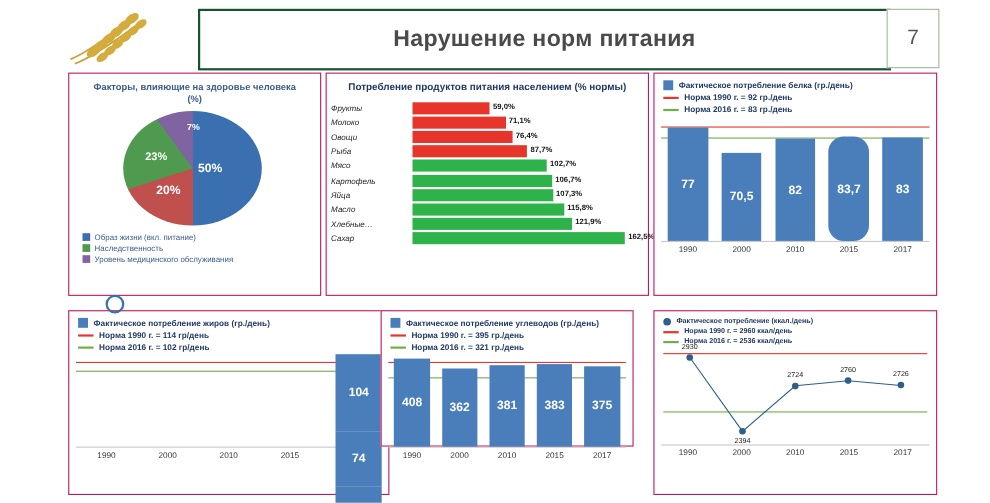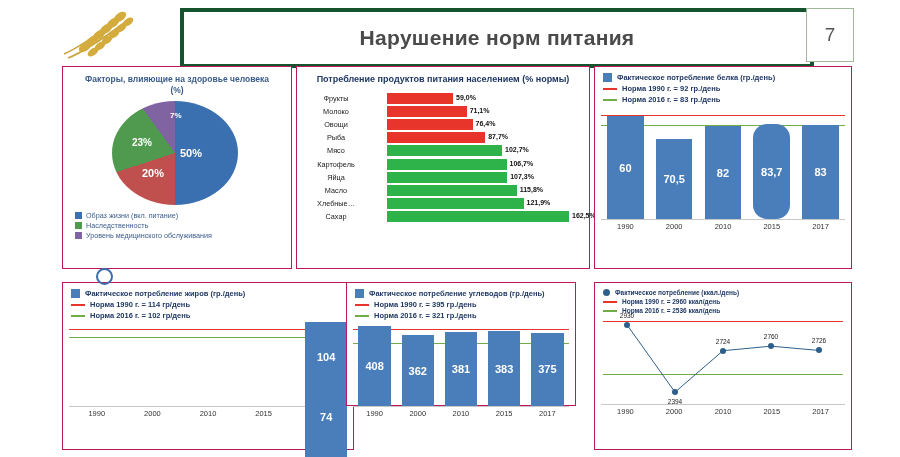--- a/index.html
+++ b/index.html
@@ -11,21 +11,21 @@
     overflow:hidden;
   }
   .slide{position:relative;width:900px;height:457px;}
 
   
   .wheat{
     position:absolute;left:58px;top:8px;width:86px;height:52px;
   }
   .title-box{
     position:absolute;left:180px;top:8px;width:626px;height:52px;
-    border:4px solid #14532d;background:#ffffff;
+    border:2px solid #14532d;background:#ffffff;
     display:flex;align-items:center;justify-content:center;
   }
   .title-text{
     font-size:21px;color:#4a4a4a;font-weight:bold;letter-spacing:.3px;
   }
   .num-box{
     position:absolute;left:806px;top:8px;width:46px;height:52px;
     border:1px solid #9fb89a;background:#ffffff;
     display:flex;align-items:center;justify-content:center;
     font-size:19px;color:#555;
@@ -57,21 +57,21 @@
   .legend1{margin:6px 0 0 12px;}
   .legend1 .li{display:flex;align-items:center;margin-bottom:1px;}
   .legend1 .sw{width:7px;height:7px;margin-right:4px;flex:none;}
   .legend1 .tx{font-size:7.2px;color:#3b5c8a;}
 
   
   #p2{left:296px;top:66px;width:294px;height:203px;}
   .p2-title{text-align:center;font-size:9px;color:#1f3864;font-weight:bold;padding:6px 14px 0 14px;line-height:1.4;}
   .hbars{margin-top:6px;padding:0 6px 0 4px;}
   .hrow{display:flex;align-items:center;height:13.2px;}
-  .hname{width:70px;text-align:center;font-size:7.3px;color:#222;padding-right:16px;}
+  .hname{width:70px;text-align:left;font-size:7.3px;color:#222;padding-right:4px;font-style:italic;}
   .htrack{flex:1;position:relative;height:11px;}
   .hbar{position:absolute;left:0;top:0;height:11px;}
   .hval{position:absolute;top:1px;font-size:7px;font-weight:bold;color:#111;white-space:nowrap;}
 
   
   .legend-top{padding:6px 0 0 8px;}
   .lrow{display:flex;align-items:center;margin-bottom:2px;}
   .lsw{width:9px;height:9px;margin-right:5px;flex:none;}
   .lline{width:14px;height:0;border-top:2px solid;margin-right:5px;flex:none;}
   .ltx{font-size:7.5px;color:#1f3864;font-weight:bold;}
@@ -241,21 +241,21 @@
           <span class="lline" style="border-color:#70ad47"></span>
           <span class="ltx">Норма 2016 г. = 83 гр./день</span>
         </div>
     </div>
     <div class="plot" id="plot3" style="height:113px;">
         <div class="gridline" style="border-color: rgb(232, 53, 43); top: 9.04px;"></div>
         <div class="gridline" style="border-color: rgb(112, 173, 71); top: 19.21px;"></div>
         <div class="cols" style="height: 113px;">
           <div class="colwrap">
             <div class="col" style="height: 102.83px;">
-              <span class="colval">60</span>
+              <span class="colval">77</span>
             </div>
           </div>
           <div class="colwrap">
             <div class="col" style="height: 79.665px;">
               <span class="colval">70,5</span>
             </div>
           </div>
           <div class="colwrap">
             <div class="col" style="height: 92.66px;">
               <span class="colval">82</span>

